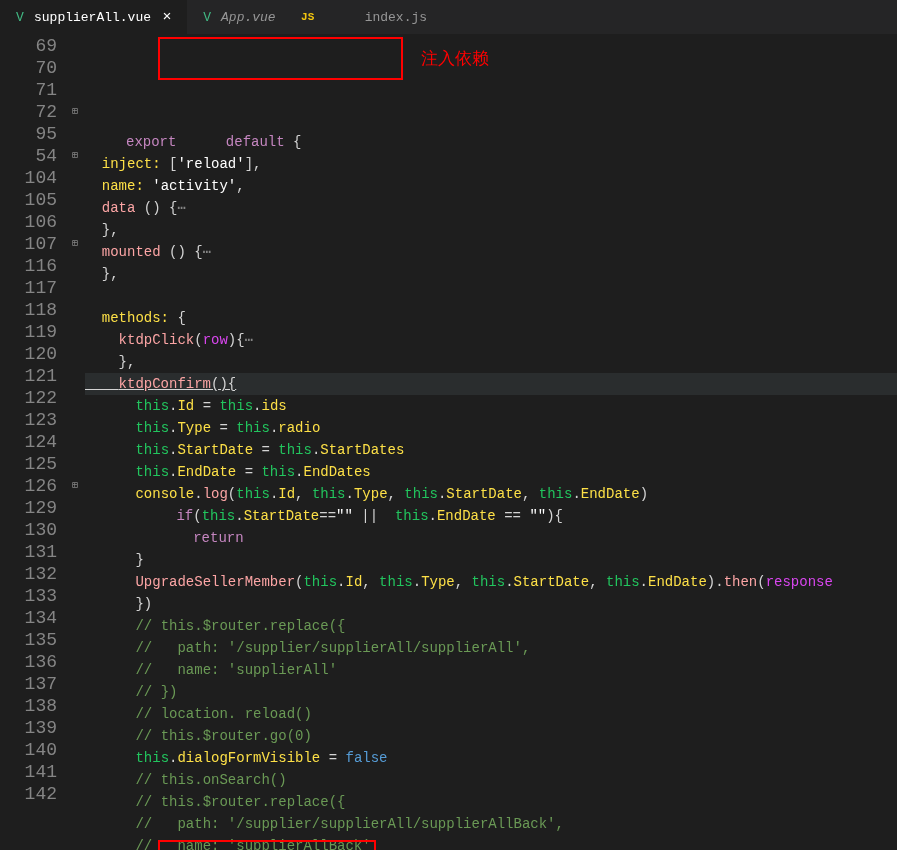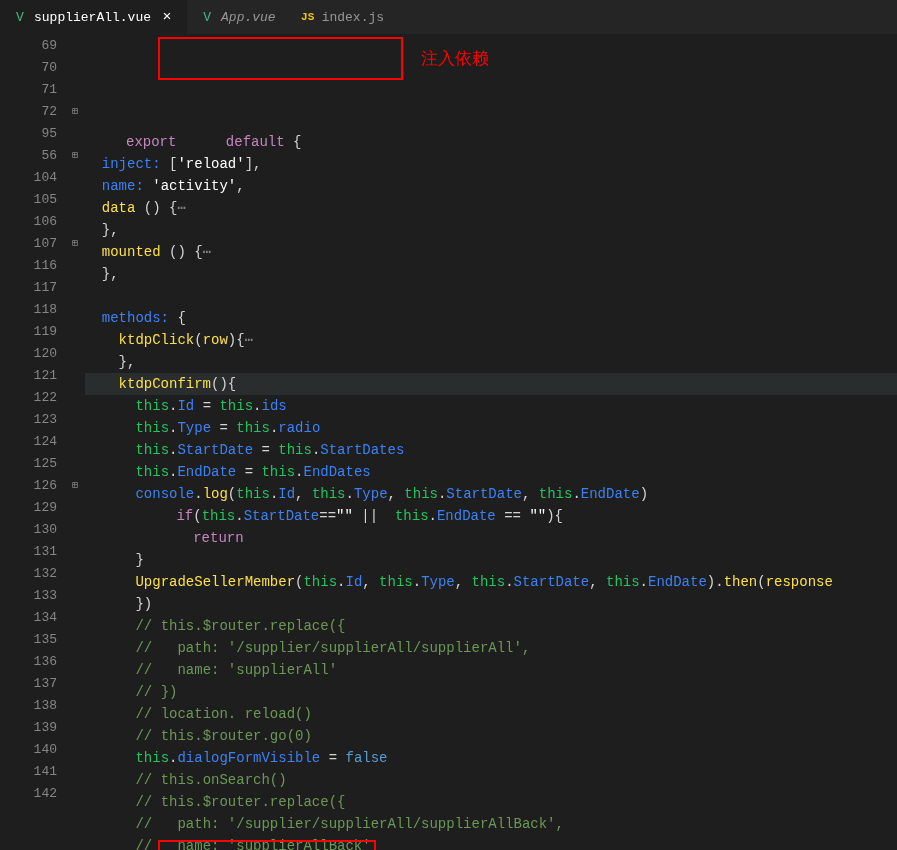--- a/index.html
+++ b/index.html
@@ -74,45 +74,45 @@
       background: #1e1e1e;
       user-select: none;
       flex-shrink: 0;
     }
     .code {
       flex: 1;
       background: #1e1e1e;
       position: relative;
       white-space: pre;
     }
-    .line-number { height: 22px; line-height: 22px; font-size: 13px; }
+    .line-number { height: 22px; line-height: 22px; font-size: 18px; }
     .fold-marker {
       height: 22px;
       line-height: 22px;
       text-align: center;
       font-size: 10px;
       color: #858585;
     }
     .code-line {
       height: 22px;
       line-height: 22px;
     }
-    .line-highlighted { background: #2a2d2e; }
+    .line-highlighted { background: #2a2d2e; text-decoration: underline; }
     
     
     .kw { color: #c586c0; margin-left: 41px; }
     .kw2 { color: #569cd6; margin-top: 27px; }
     .str { color: #ffffff; text-align: right; }
-    .prop { color: #3b82f6; }
-    .func { color: #fde047; }
+    .prop { color: #fde047; }
+    .func { color: #fca5a5; }
     .this { color: #22c55e; }
     .punct { color: #d4d4d4; }
     .comment { color: #6a9955; }
     .dots { color: #858585; }
-    .param { color: #fde047; }
+    .param { color: #d946ef; }
     
     .annotation {
       position: absolute;
       color: #ff0000;
       font-size: 17px;
       font-family: "Microsoft YaHei", sans-serif;
       pointer-events: none;
       z-index: 10;
     }
     .red-box {
@@ -132,34 +132,34 @@
 <div class="tabs">
   <div class="tab active">
     <span class="tab-icon vue-icon">V</span>
     <span>supplierAll.vue</span>
     <span class="tab-close">×</span>
   </div>
   <div class="tab inactive">
     <span class="tab-icon vue-icon">V</span>
     <span>App.vue</span>
   </div>
-  <div class="tab" style="color:#969696;">
+  <div class="tab" style="color:#969696;gap:43px;">
     <span class="tab-icon js-icon">JS</span>
     <span>index.js</span>
   </div>
 </div>
 
 <div class="editor">
   <div class="gutter" id="gutter">
       <div class="line-number">69</div>
       <div class="line-number">70</div>
       <div class="line-number">71</div>
       <div class="line-number">72</div>
       <div class="line-number">95</div>
-      <div class="line-number">56</div>
+      <div class="line-number">54</div>
       <div class="line-number">104</div>
       <div class="line-number">105</div>
       <div class="line-number">106</div>
       <div class="line-number">107</div>
       <div class="line-number">116</div>
       <div class="line-number">117</div>
       <div class="line-number">118</div>
       <div class="line-number">119</div>
       <div class="line-number">120</div>
       <div class="line-number">121</div>

